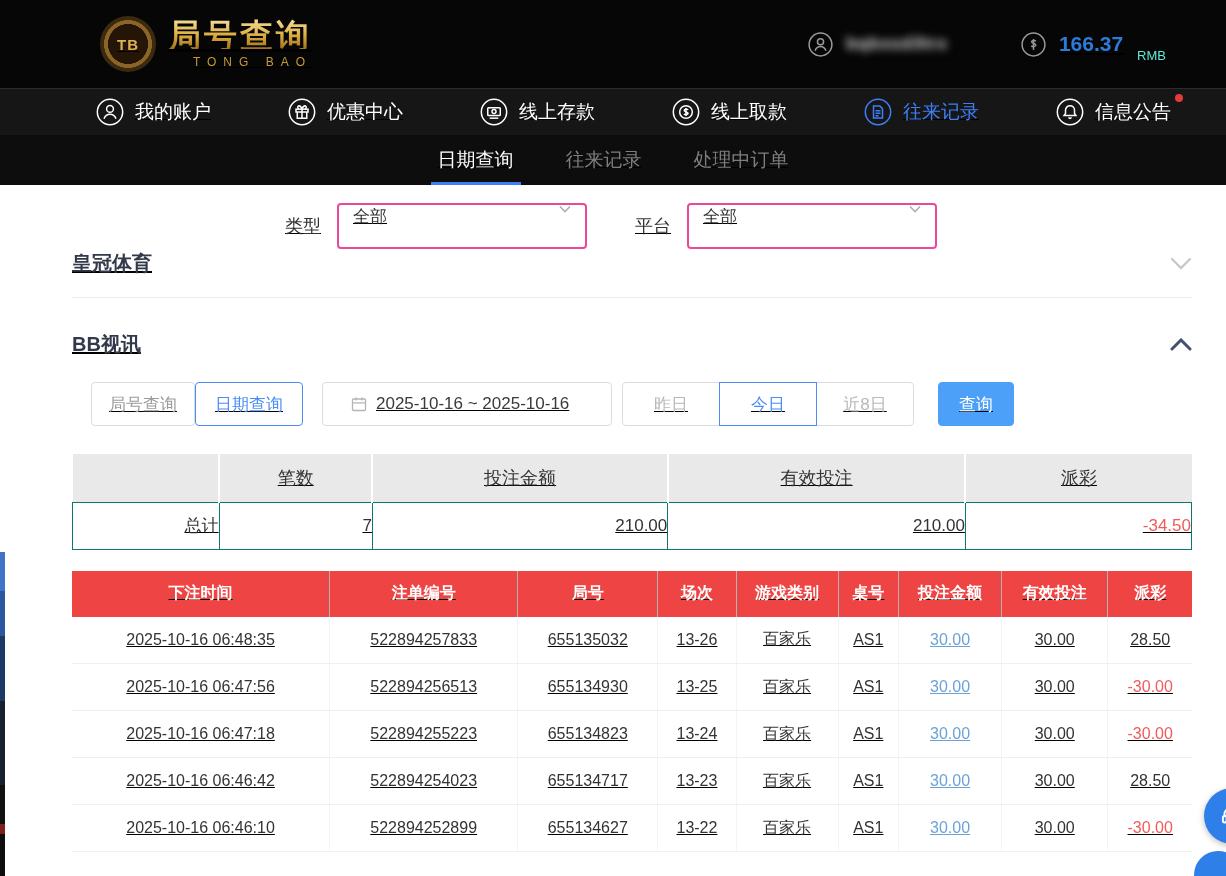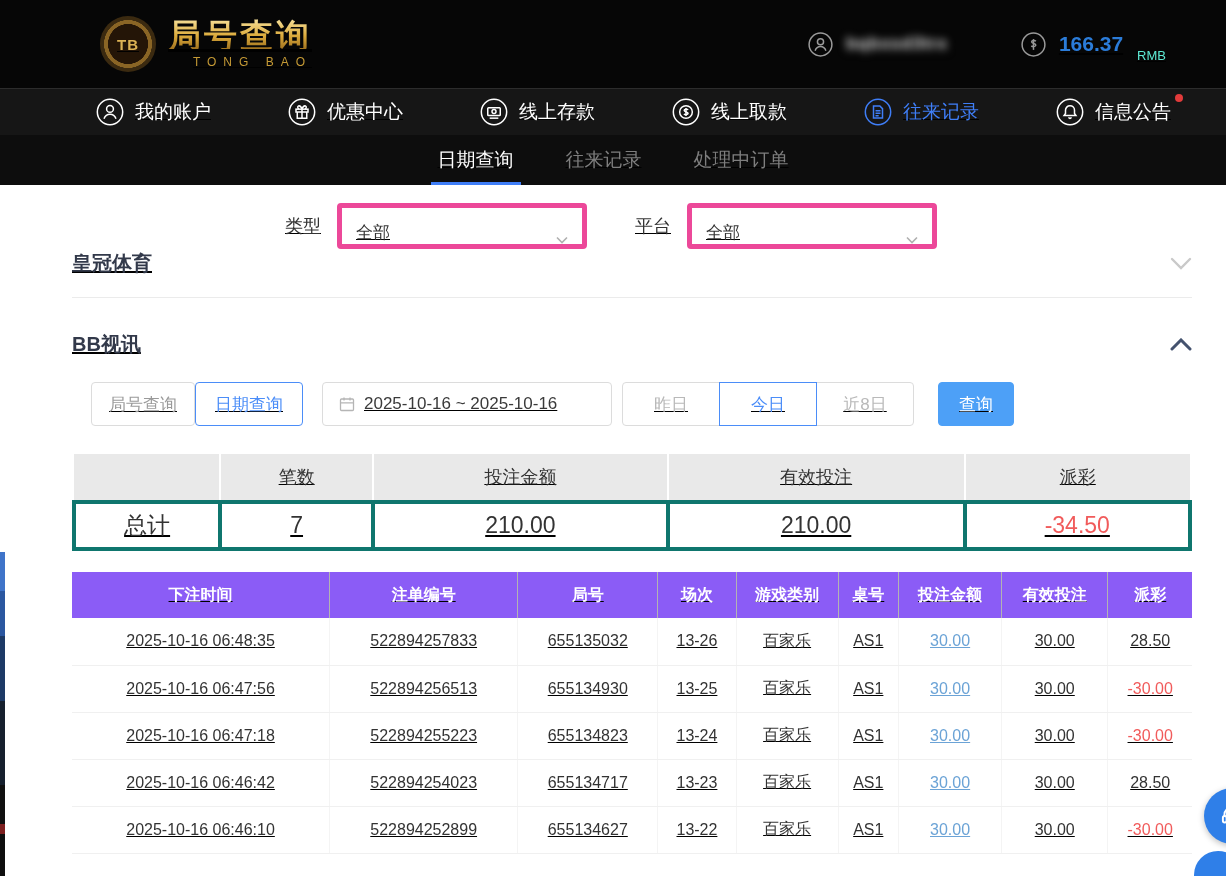--- a/index.html
+++ b/index.html
@@ -39,55 +39,55 @@
   .tab { display:flex; align-items:center; color:#7e7e7e; font-size:19px; cursor:pointer; position:relative; }
   .tab.active { color:#fff; }
   .tab.active::after { content:""; position:absolute; left:-7px; right:-7px; bottom:0; height:3px; background:#3f7ef7; }
 
   
   .content { padding:18px 34px 0 72px; }
 
   .filter-row { display:flex; align-items:center; gap:48px; margin-left:213px; }
   .filter-group { display:flex; align-items:center; gap:16px; }
   .filter-label { font-size:18px; color:#333; }
-  .select { width:250px; height:46px; border:5px solid #ec4899; border-radius:4px; display:flex; align-items:flex-end;
+  .select { width:250px; height:46px; border:2px solid #ec4899; border-radius:4px; display:flex; align-items:flex-start;
             padding:0 14px; font-size:17px; color:#333; cursor:pointer; background:#fff; }
   .select .chev { margin-left:auto; display:flex; }
 
   .section-row { display:flex; align-items:center; justify-content:space-between; height:28px; cursor:pointer; }
   .section-row.crown { }
   .section-row.bb { margin-top:32px; }
   .section-title { font-size:20px; font-weight:bold; color:#32394a; }
   .divider { border-top:1px solid #ebebeb; margin-top:20px; }
 
   .query-bar { margin-top:24px; display:flex; align-items:center; }
   .btn { height:44px; display:flex; align-items:center; justify-content:center; font-size:17px; border-radius:4px;
          cursor:pointer; background:#fff; }
   .btn-blue-outline { border:1px solid #4b8df8; color:#4b8df8; padding:0 19px; }
   .btn-gray-outline { border:1px solid #dcdcdc; color:#9a9a9a; padding:0 17px; margin-left:19px; }
   .date-box { margin-left:19px; width:290px; height:44px; border:1px solid #dcdcdc; border-radius:4px; display:flex;
-              align-items:center; gap:9px; padding:0 16px; font-size:17px; color:#3a3a3a; cursor:pointer; }
+              align-items:center; gap:9px; padding:0 28px; font-size:17px; color:#3a3a3a; cursor:pointer; }
   .btn-group { display:flex; margin-left:10px; }
   .gbtn { width:98px; height:44px; border:1px solid #dcdcdc; color:#b9b9b9; display:flex; align-items:center;
           justify-content:center; font-size:17px; cursor:pointer; background:#fff; margin-left:-1px; }
   .gbtn:first-child { margin-left:0; border-radius:4px 0 0 4px; }
   .gbtn:last-child { border-radius:0 4px 4px 0; }
   .gbtn.active { color:#4b8df8; border-color:#4b8df8; z-index:1; }
   .btn-solid { margin-left:24px; width:76px; background:#4da0f7; color:#fff; border:1px solid #4da0f7; }
 
   table { border-collapse:collapse; width:100%; table-layout:fixed; }
 
   .summary-table { margin-top:28px; }
   .summary-table th { background:#e9e9e9; height:48px; font-size:18px; font-weight:400; color:#333; text-align:center;
                       border-right:2px solid #fff; }
   .summary-table th:last-child { border-right:none; }
-  .summary-table td { height:47px; text-align:center; font-size:23px; color:#333; border:4px solid #0f766e; background:#fff; }
+  .summary-table td { height:47px; text-align:right; font-size:17px; color:#333; border:1px solid #0f766e; background:#fff; }
 
   .detail-table { margin-top:21px; }
-  .detail-table th { background:#8b5cf6; color:#fff; height:46px; font-size:16px; font-weight:bold; text-align:center;
+  .detail-table th { background:#ef4444; color:#fff; height:46px; font-size:16px; font-weight:bold; text-align:center;
                      border-right:1px solid #b3b3b3; }
   .detail-table th:last-child { border-right:none; }
   .detail-table td { height:47px; text-align:center; font-size:16px; color:#333; border-bottom:1px solid #f0f0f0;
                      border-right:1px solid #f4f4f4; background:#fff; }
   .detail-table td:last-child { border-right:none; }
   td.link { color:#6ba3d6; text-decoration:underline; cursor:pointer; }
   .neg { color:#f15b5b !important; }
 
   
   .float-btn1 { position:absolute; top:788px; right:-34px; width:56px; height:56px; border-radius:50%;

